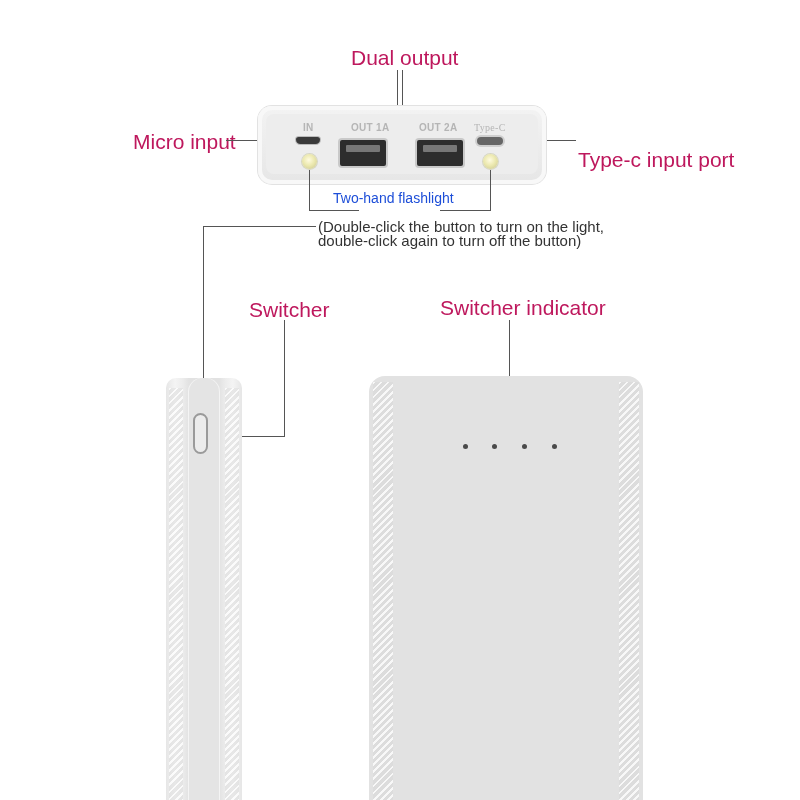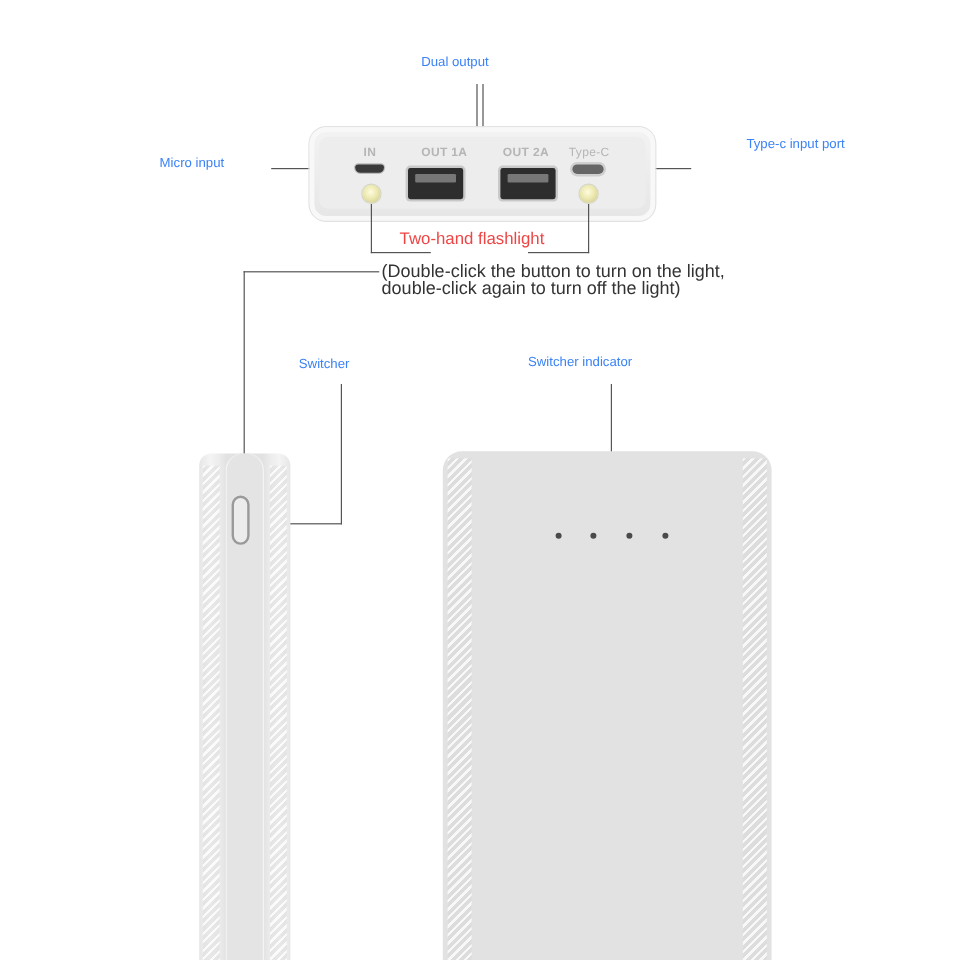--- a/index.html
+++ b/index.html
@@ -1,21 +1,21 @@
 <!DOCTYPE html>
 <html><head>
   <meta charset="utf-8">
   <style>
     html, body { margin: 0; padding: 0; }
     body {
       width: 800px; height: 800px; background: #ffffff; position: relative; overflow: hidden;
       font-family: "Liberation Sans", sans-serif; color: #222;
     }
-    .label { position: absolute; font-size: 11px; color: #3b82f6; white-space: nowrap; }
-    .small-label { position: absolute; font-size: 14px; color: #ef4444; white-space: nowrap; text-align: right; }
+    .label { position: absolute; font-size: 21px; color: #be185d; white-space: nowrap; }
+    .small-label { position: absolute; font-size: 14px; color: #1d4ed8; white-space: nowrap; text-align: right; }
     .note { position: absolute; font-size: 15px; color: #333; line-height: 14px; white-space: nowrap; }
     .line { position: absolute; background: #555; }
 
     
     .panel {
       position: absolute; left: 258px; top: 106px; width: 288px; height: 78px;
       border-radius: 14px;
       background: linear-gradient(#f3f3f3, #e6e6e6);
       box-shadow: inset 0 0 0 4px #f8f8f8, 0 0 0 1px #e2e2e2;
     }
@@ -82,50 +82,50 @@
 
 <div class="label" style="left:351px; top:46px;">Dual output</div>
 <div class="line" style="left:397px; top:70px; width:1px; height:82px;"></div>
 <div class="line" style="left:387px; top:151px; width:11px; height:1px;"></div>
 <div class="line" style="left:402px; top:70px; width:1px; height:82px;"></div>
 <div class="line" style="left:402px; top:151px; width:12px; height:1px;"></div>
 
 <div class="label" style="left:133px; top:130px;">Micro input</div>
 <div class="line" style="left:226px; top:140px; width:69px; height:1px;"></div>
 
-<div class="label" style="left:578px; top:114px;margin-left:44px;">Type-c input port</div>
+<div class="label" style="left:578px; top:148px;">Type-c input port</div>
 <div class="line" style="left:507px; top:140px; width:69px; height:1px;"></div>
 
 <div class="panel">
   <div class="panel-inner"></div>
 </div>
 <div class="port-label" style="left:303px; top:122px;">IN</div>
 <div class="port-label" style="left:351px; top:122px;">OUT 1A</div>
 <div class="port-label" style="left:419px; top:122px;">OUT 2A</div>
-<div class="port-label" style="left:474px; top:122px; font-weight:normal;">Type-C</div>
+<div class="port-label" style="left:474px; top:122px; font-weight:normal;font-family:Liberation Serif, serif;">Type-C</div>
 
 <div class="micro-port" style="left:296px; top:137px;"></div>
 <div class="usb-port" style="left:340px; top:140px;">
     <div class="tongue"></div>
   </div>
 <div class="usb-port" style="left:417px; top:140px;">
     <div class="tongue"></div>
   </div>
 <div class="typec-port" style="left:477px; top:137px;"></div>
 
 <div class="led" style="left:302px; top:154px;"></div>
 <div class="led" style="left:483px; top:154px;"></div>
 
 <div class="line" style="left:309px; top:170px; width:1px; height:41px;"></div>
 <div class="line" style="left:490px; top:170px; width:1px; height:41px;"></div>
 <div class="line" style="left:309px; top:210px; width:50px; height:1px;"></div>
 <div class="line" style="left:440px; top:210px; width:51px; height:1px;"></div>
 <div class="small-label" style="left:333px; top:190px;">Two-hand flashlight</div>
 <div class="note" style="left:318px; top:220px;">(Double-click the button to turn on the light,</div>
-<div class="note" style="left:318px; top:234px;">double-click again to turn off the light)</div>
+<div class="note" style="left:318px; top:234px;">double-click again to turn off the button)</div>
 
 <div class="line" style="left:203px; top:226px; width:113px; height:1px;"></div>
 <div class="line" style="left:203px; top:226px; width:1px; height:186px;"></div>
 
 <div class="label" style="left:249px; top:298px;">Switcher</div>
 <div class="line" style="left:284px; top:320px; width:1px; height:117px;"></div>
 <div class="line" style="left:214px; top:436px; width:71px; height:1px;"></div>
 
 <div class="side">
   <div class="stripe" style="left:3px;"></div>

